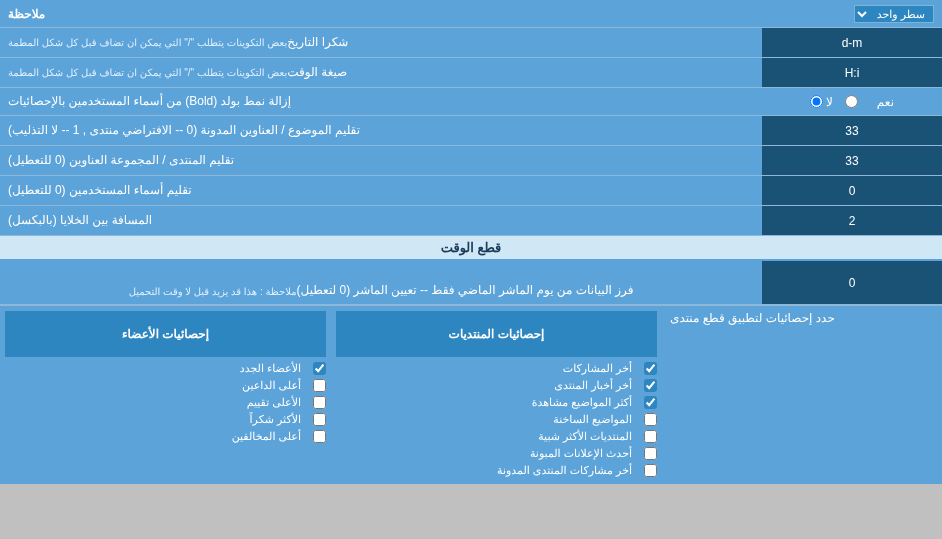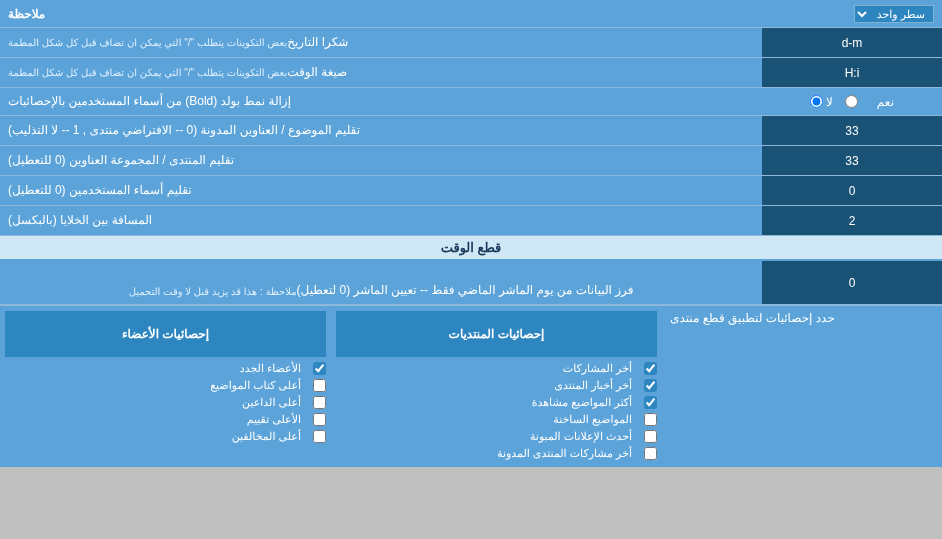--- a/index.html
+++ b/index.html
@@ -315,47 +315,51 @@
         <div class="checkbox-item">
           <input type="checkbox" checked="" style="">
           <span>أكثر المواضيع مشاهدة</span>
         </div>
         <div class="checkbox-item">
           <input type="checkbox" style="">
           <span>المواضيع الساخنة</span>
         </div>
         <div class="checkbox-item">
           <input type="checkbox" style="">
+          <span>المنتديات الأكثر شبية</span>
+        </div>
+        <div class="checkbox-item">
+          <input type="checkbox" style="">
           <span>أحدث الإعلانات المبونة</span>
         </div>
         <div class="checkbox-item">
           <input type="checkbox" style="">
           <span>أخر مشاركات المنتدى المدونة</span>
         </div>
       </div>
 
       <div class="stats-col">
         <div class="stats-col-title">إحصائيات الأعضاء</div>
         <div class="checkbox-item">
           <input type="checkbox" checked="" style="">
           <span>الأعضاء الجدد</span>
         </div>
         <div class="checkbox-item">
           <input type="checkbox" style="">
-          <span>أعلى كتاب المواضيع</span>
-        </div>
-        <div class="checkbox-item">
-          <input type="checkbox" style="">
           <span>أعلى الداعين</span>
         </div>
         <div class="checkbox-item">
           <input type="checkbox" style="">
           <span>الأعلى تقييم</span>
         </div>
         <div class="checkbox-item">
           <input type="checkbox" style="">
+          <span>الأكثر شكراً</span>
+        </div>
+        <div class="checkbox-item">
+          <input type="checkbox" style="">
           <span>أعلى المخالفين</span>
         </div>
       </div>
     </div>
   </div>
 
 </div>
 
 </body></html>

